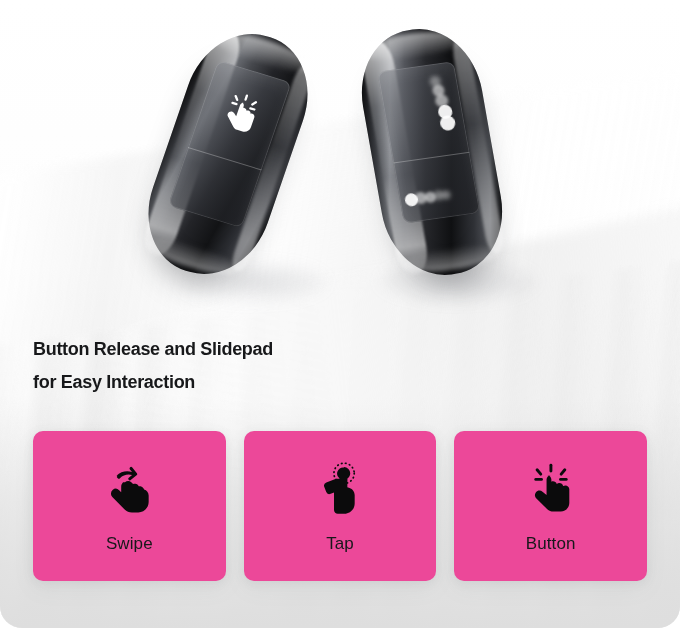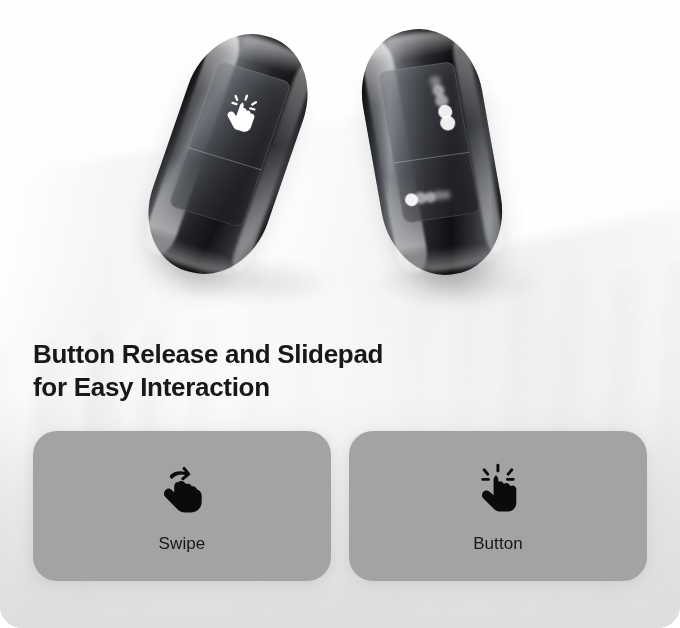--- a/index.html
+++ b/index.html
@@ -271,42 +271,42 @@
   }
   .shadow-left  { left: 178px; top: 262px; width: 150px; height: 40px; }
   .shadow-right { left: 378px; top: 260px; width: 160px; height: 42px; }
 
   
   .heading {
     position: absolute;
     left: 33px;
     top: 321px;
     width: 560px;
-    font-size: 26px;
+    font-size: 18px;
     line-height: 33px;
     font-weight: bold;
     letter-spacing: -0.3px;
     color: #17181a;
     white-space: pre-line;
   }
 
   
   .cards {
     position: absolute;
     left: 33px;
     top: 431px;
     width: 614px;
     height: 150px;
     display: flex;
     gap: 18px;
   }
   .card {
     flex: 1 1 0;
-    background: #a3a3a3;
-    border-radius: 24px;
+    background: #ec4899;
+    border-radius: 10px;
     box-shadow: 0 2px 10px rgba(120,122,128,0.13), 0 8px 22px rgba(120,122,128,0.07);
     display: flex;
     flex-direction: column;
     align-items: center;
     justify-content: center;
   }
   .card-icon {
     width: 58px;
     height: 58px;
     margin-top: 4px;
@@ -398,20 +398,32 @@
         <svg viewBox="0 0 64 64" aria-hidden="true">
           <g fill="#0b0b0c">
             <path d="M18.2 15.1c4.6-4.6 11.3-6 17.1-4.1l-2.5-3.1a1.7 1.7 0 0 1 2.6-2.1l5.3 6.5c.5.6.5 1.5 0 2.1l-6.5 5.3a1.7 1.7 0 1 1-2.1-2.6l3.3-2.7c-4.6-1.4-9.8-.2-13.4 3.4a1.7 1.7 0 0 1-2.4 0 1.7 1.7 0 0 1-.4-2.7z"></path>
             <path d="M27.6 22.4c1.9-1.9 5-1.9 6.9 0l2 2c.8-.4 1.7-.5 2.6-.4 1.6.2 3 1.3 3.6 2.8.9-.2 1.8-.2 2.7.1 1.6.5 2.8 1.8 3.2 3.4 3 .8 5.1 3.6 5.1 6.8v7.1c0 6.3-5.1 11.4-11.4 11.4h-7.1c-3 0-5.9-1.2-8-3.3L13.6 38.6a5.3 5.3 0 0 1 .3-7.7 5.3 5.3 0 0 1 7.2.2l2.3 2.2V27c0-1.7.8-3.4 2.1-4.6z"></path>
           </g>
         </svg>
       </div>
       <div class="card-label">Swipe</div>
     </div>
 
+    <div class="card">
+      <div class="card-icon">
+        <svg viewBox="0 0 64 64" aria-hidden="true">
+          <g fill="#0b0b0c">
+            <circle cx="36.5" cy="12.5" r="11.2" fill="none" stroke="#0b0b0c" stroke-width="1.9" stroke-linecap="round" stroke-dasharray="0.6 3.9"></circle>
+            <path d="M36.4 5.6a6.9 6.9 0 0 1 6.9 6.9c0 2.4-1.2 4.5-3.1 5.8l-.1 9.5 2.4.8c3.4 1.1 5.7 4.3 5.7 7.9v9.2c0 6.3-5.1 11.4-11.4 11.4h-7.2c-2.2 0-4.2-1.8-4.2-4.1V33.6l-3.7 1.5a3.9 3.9 0 0 1-5-2.3l-2-5.1a3.9 3.9 0 0 1 2.2-5l10-3.9c.4-.2.9-.3 1.4-.3h3.2v-0.2a6.9 6.9 0 0 1 4.9-12.3z"></path>
+            <rect x="33.1" y="17.5" width="2.6" height="26" rx="1.3" fill="#ffffff" opacity="0.0"></rect>
+          </g>
+        </svg>
+      </div>
+      <div class="card-label">Tap</div>
+    </div>
 
     <div class="card">
       <div class="card-icon">
         <svg viewBox="0 0 64 64" aria-hidden="true">
           <g fill="#0b0b0c">
             <rect x="30.3" y="2" width="3.2" height="9.5" rx="1.6"></rect>
             <rect x="13.6" y="17.6" width="9.5" height="3.2" rx="1.6"></rect>
             <rect x="40.9" y="17.6" width="9.5" height="3.2" rx="1.6"></rect>
             <rect x="17.1" y="6.2" width="3.2" height="9.5" rx="1.6" transform="rotate(-40 18.7 11)"></rect>
             <rect x="43.6" y="6.2" width="3.2" height="9.5" rx="1.6" transform="rotate(40 45.2 11)"></rect>

